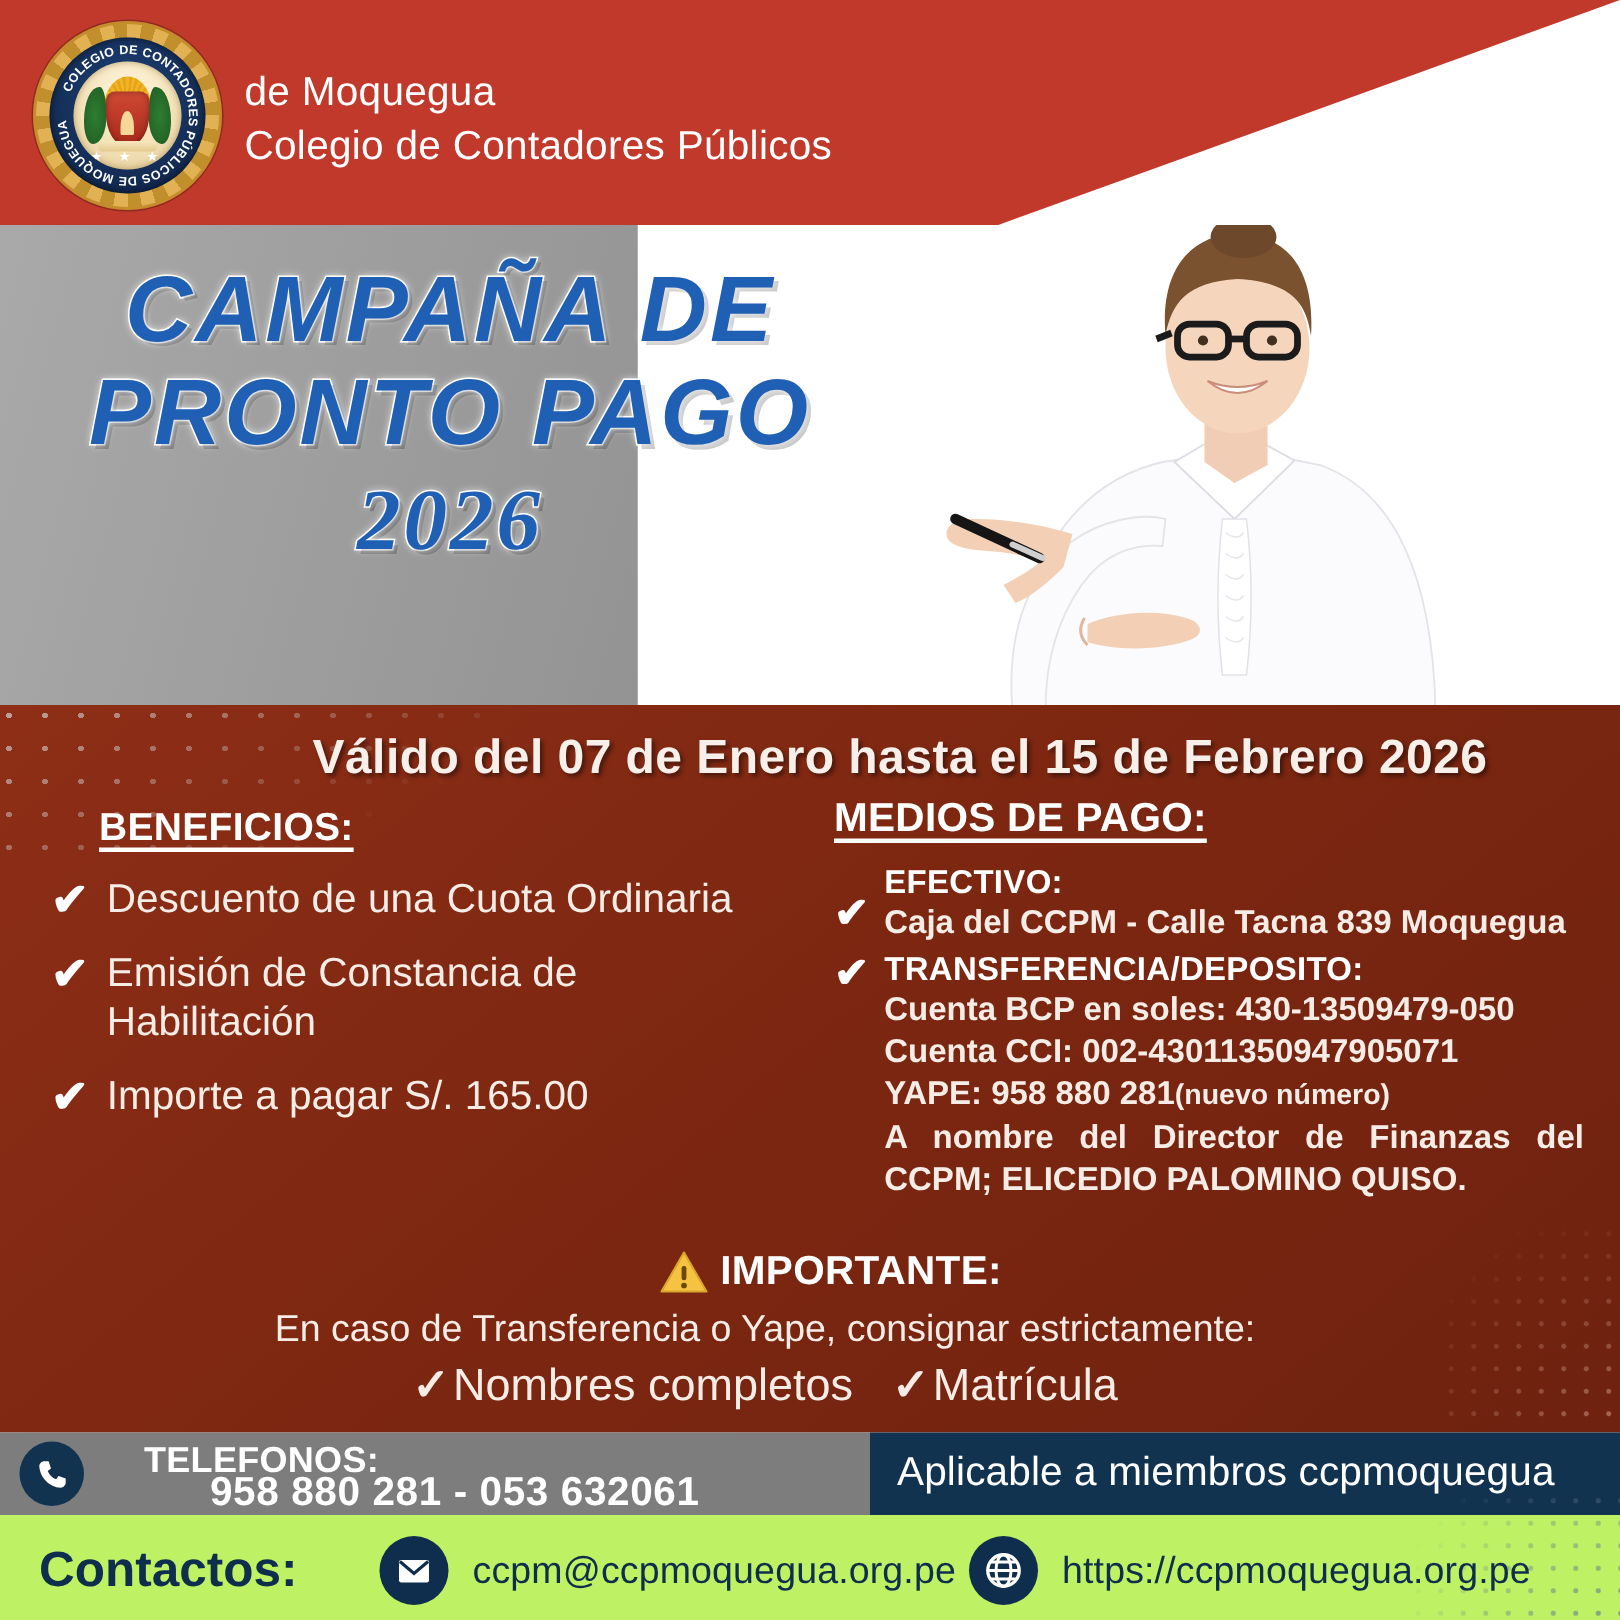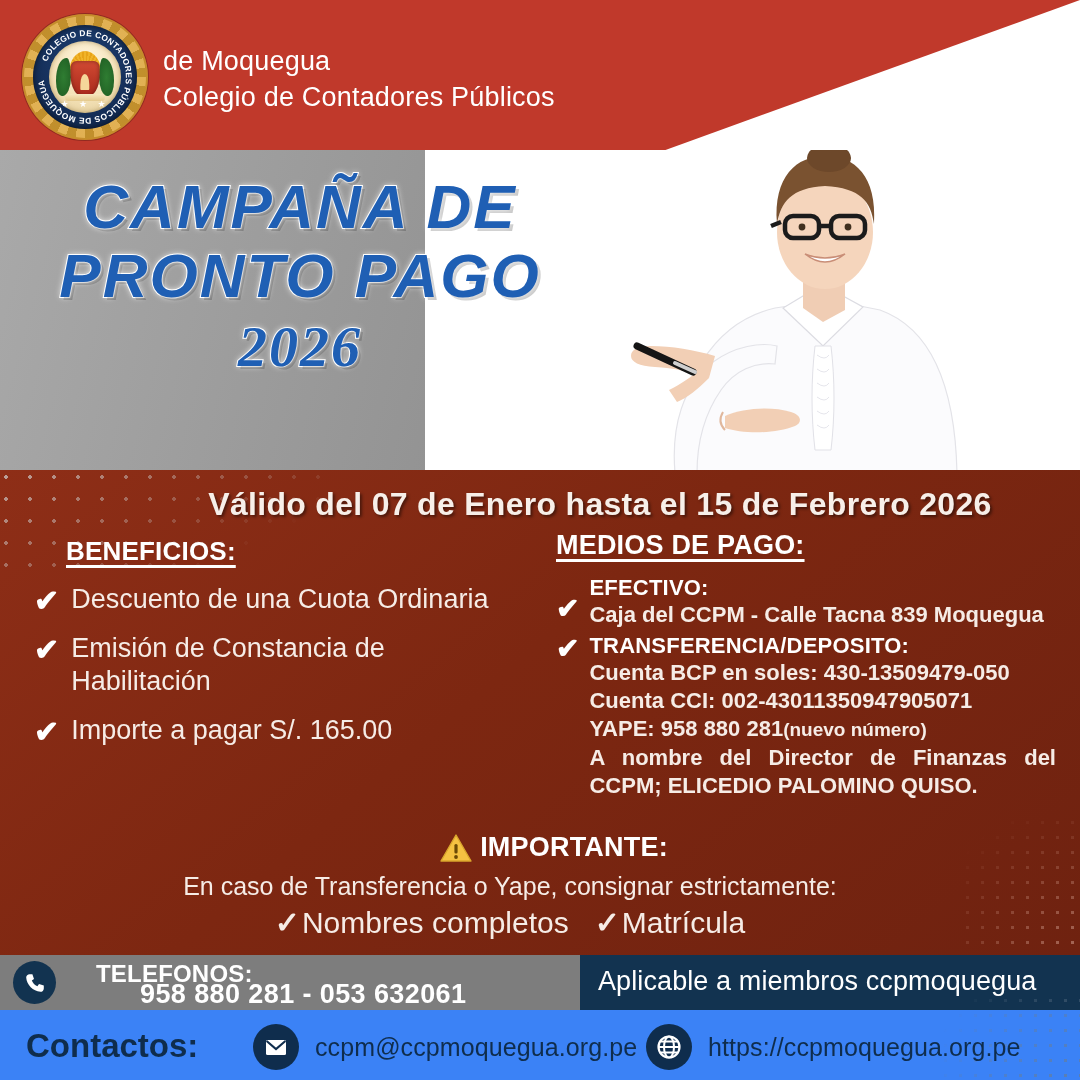--- a/index.html
+++ b/index.html
@@ -229,21 +229,21 @@
     position:absolute;left:140px;top:24px;color:#ffffff;font-weight:700;font-size:27px;
     letter-spacing:.4px;
   }
   .applicable{
     position:absolute;left:598px;top:11px;width:478px;color:#ffffff;font-size:27px;
     letter-spacing:.1px;
   }
 
   
   .contactbar{
-    position:absolute;left:0;top:1010px;width:1080px;height:70px;background:#3b82f6;
+    position:absolute;left:0;top:1010px;width:1080px;height:70px;background:#bef264;
   }
   .dots-foot{
     position:absolute;right:-8px;bottom:-18px;width:150px;height:105px;
     background-image:radial-gradient(#6b7d90 1.7px, transparent 1.9px);
     background-size:15px 15px;
     -webkit-mask-image:radial-gradient(circle at 100% 100%, rgba(0,0,0,.95) 0%, rgba(0,0,0,.4) 55%, rgba(0,0,0,0) 88%);
     mask-image:radial-gradient(circle at 100% 100%, rgba(0,0,0,.95) 0%, rgba(0,0,0,.4) 55%, rgba(0,0,0,0) 88%);
     opacity:.85;
   }
   .contactos-lbl{

